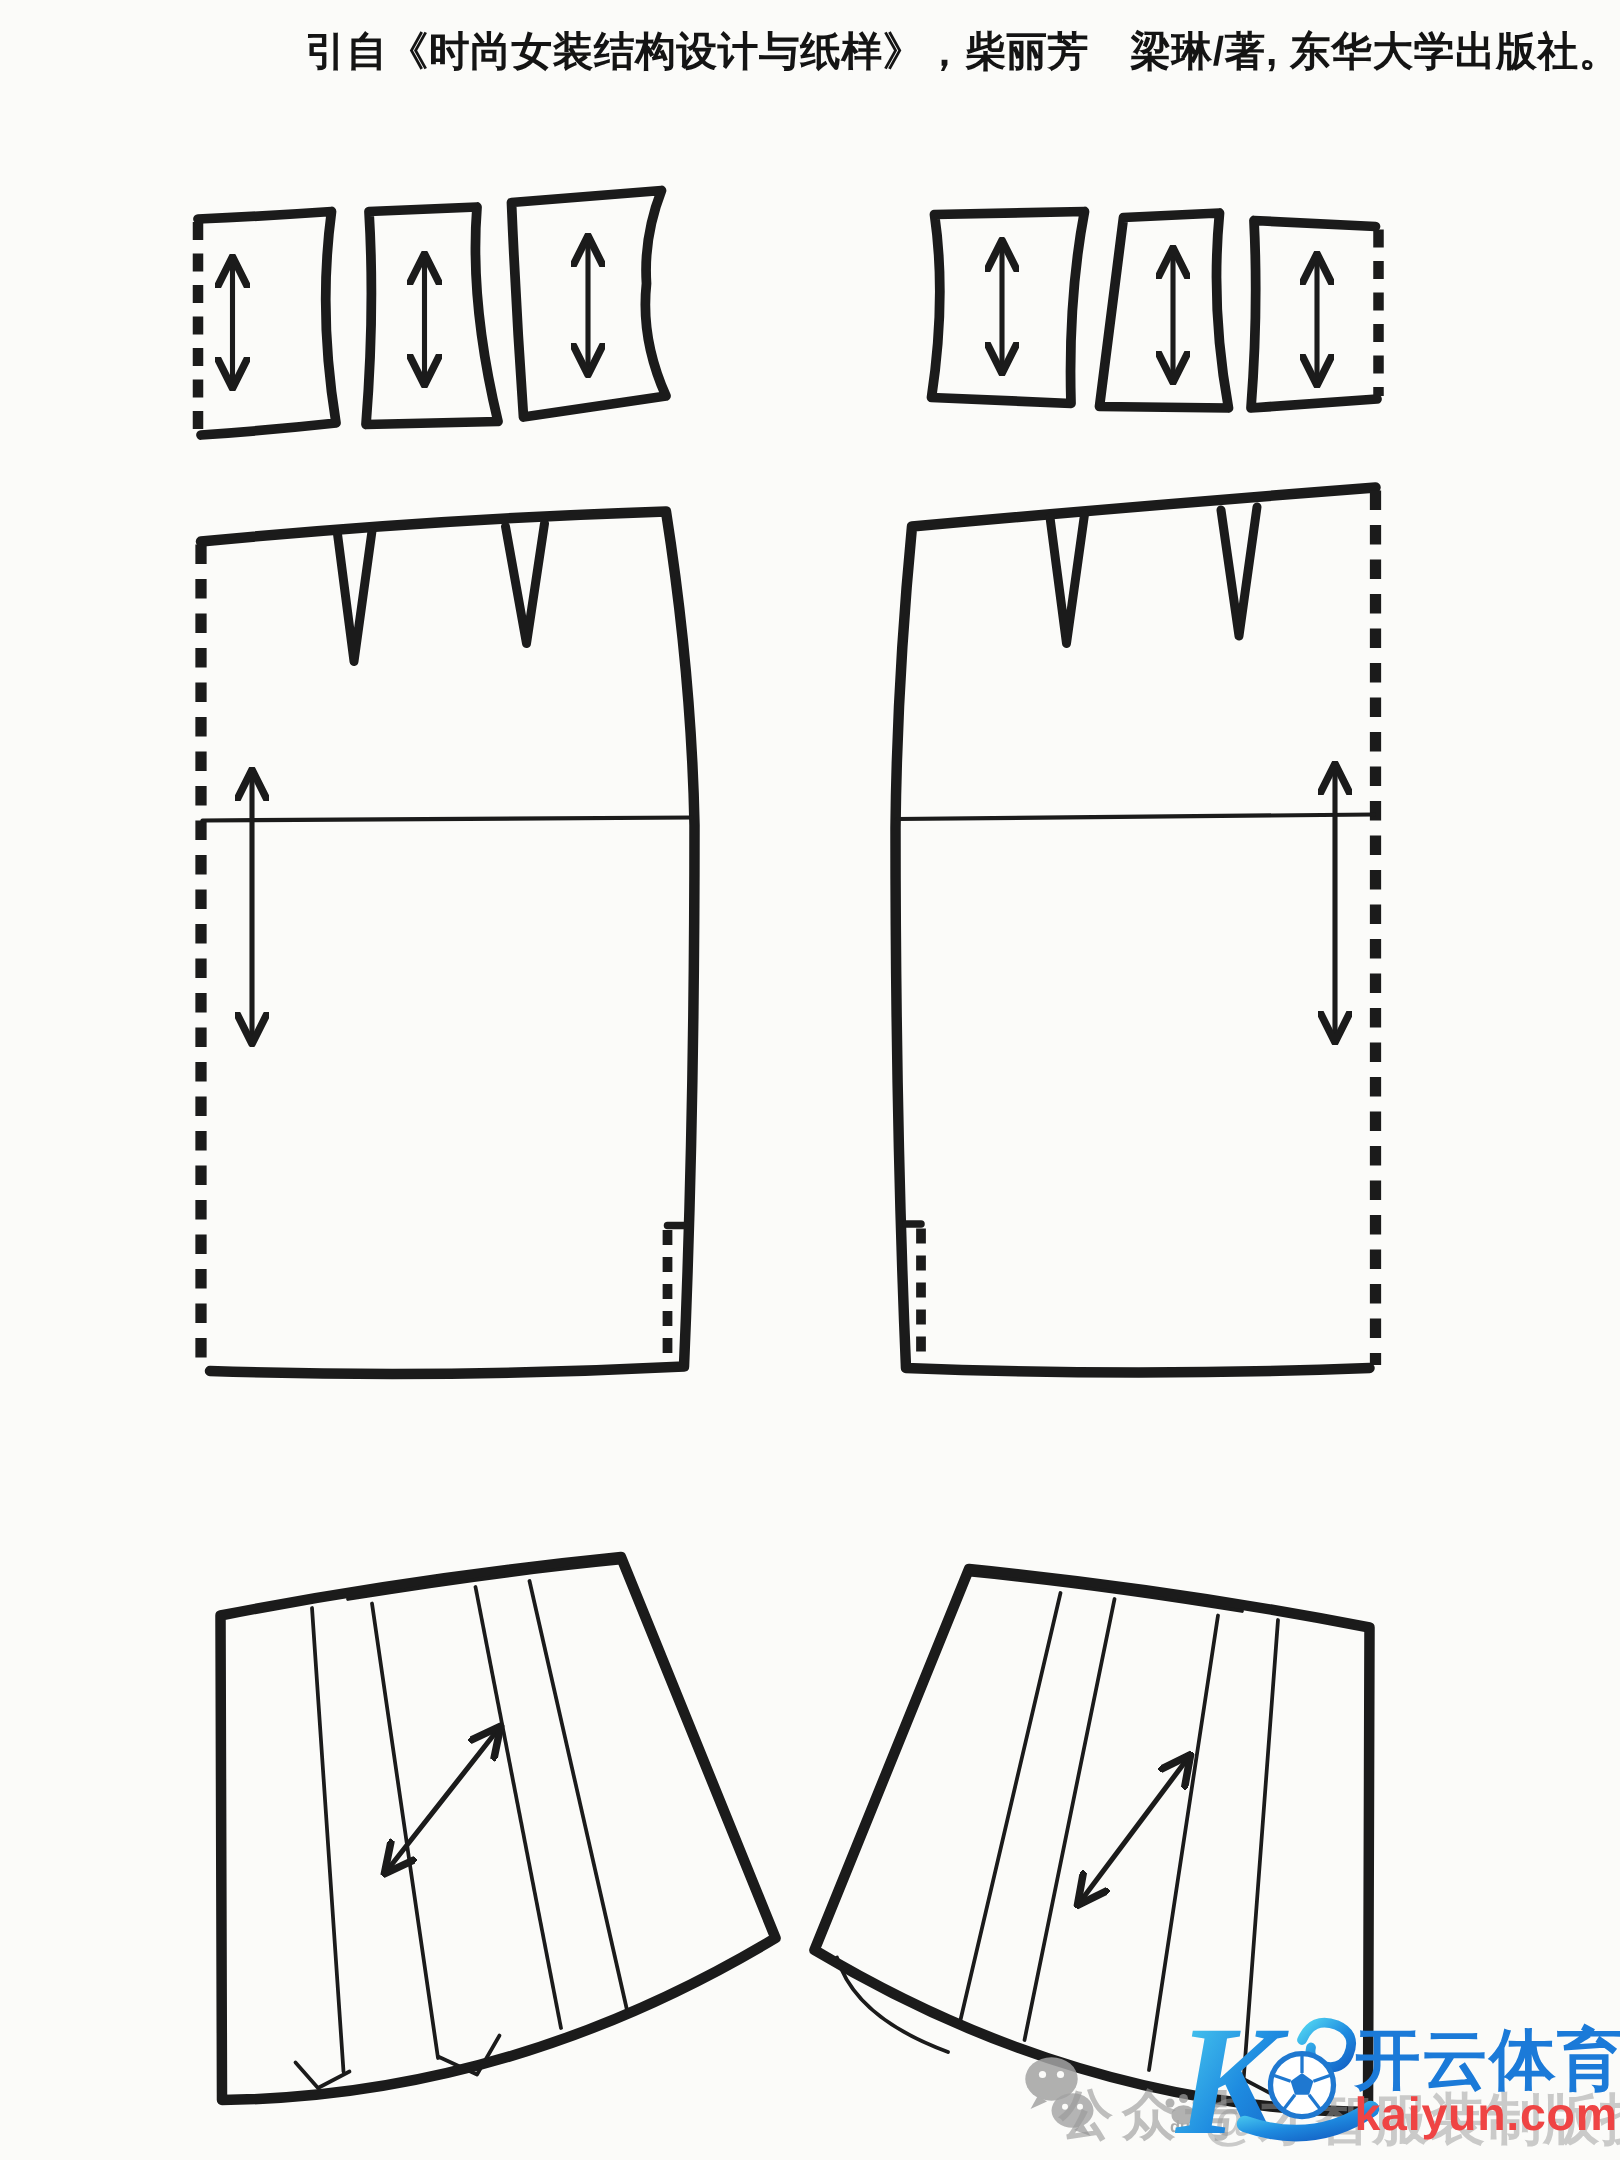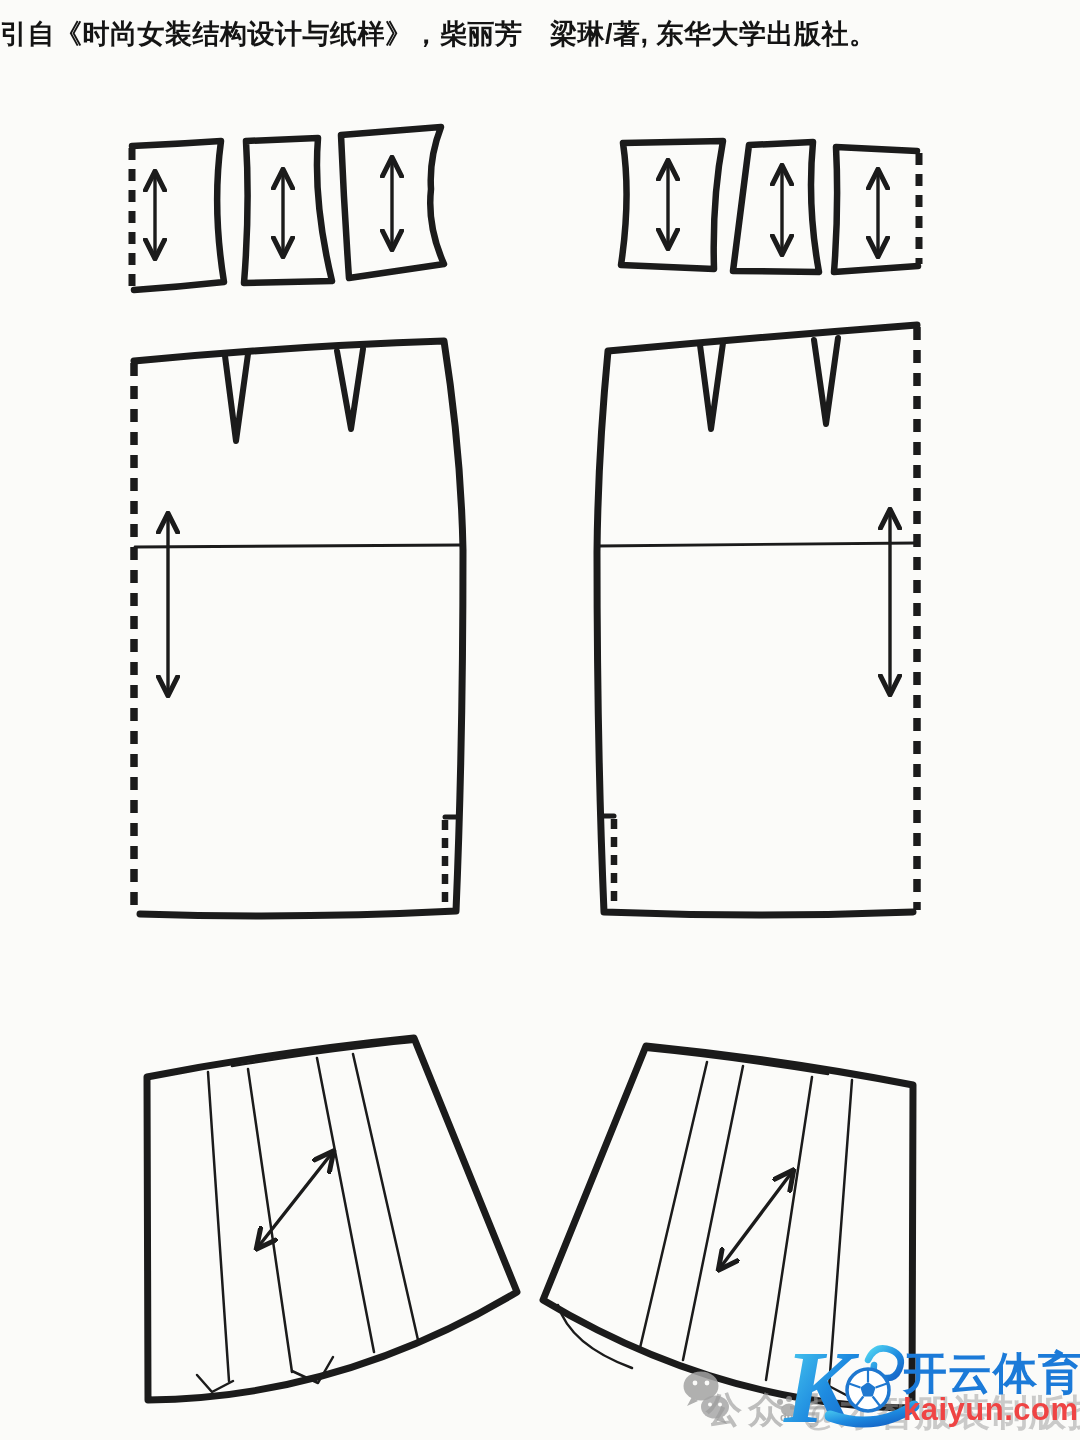--- a/index.html
+++ b/index.html
@@ -3,21 +3,21 @@
 <meta charset="utf-8">
 <style>
   html,body{margin:0;padding:0;}
   body{background:#e8e8e8;font-family:"Liberation Sans","DejaVu Sans",sans-serif;}
   .stage{
     position:relative;width:1080px;height:1440px;margin:0 auto;
     background:#fbfbf9;overflow:hidden;
   }
   .credit{
     position:absolute;top:16px;left:0;width:100%;
-    text-align:left;font-size:27px;font-weight:700;color:#141414;
+    text-align:right;font-size:27px;font-weight:700;color:#141414;
     letter-spacing:.5px;white-space:nowrap;
   }
   svg.art{position:absolute;top:0;left:0;z-index:1;}
   .wm{position:absolute;inset:0;z-index:2;pointer-events:none;}
   .wm *{white-space:nowrap;}
   .wm-gray{position:absolute;color:#9a9a9a;font-weight:700;}
   .wm-social{left:706px;top:1386px;font-size:36px;letter-spacing:6px;opacity:.62;z-index:2;}
   .wm-account{left:802px;top:1388px;font-size:37px;opacity:.5;z-index:2;letter-spacing:1px;}
   .wm-wechat1{position:absolute;left:682px;top:1370px;z-index:2;opacity:.85;}
   .wm-wechat2{position:absolute;left:700px;top:1394px;z-index:2;opacity:.8;}

